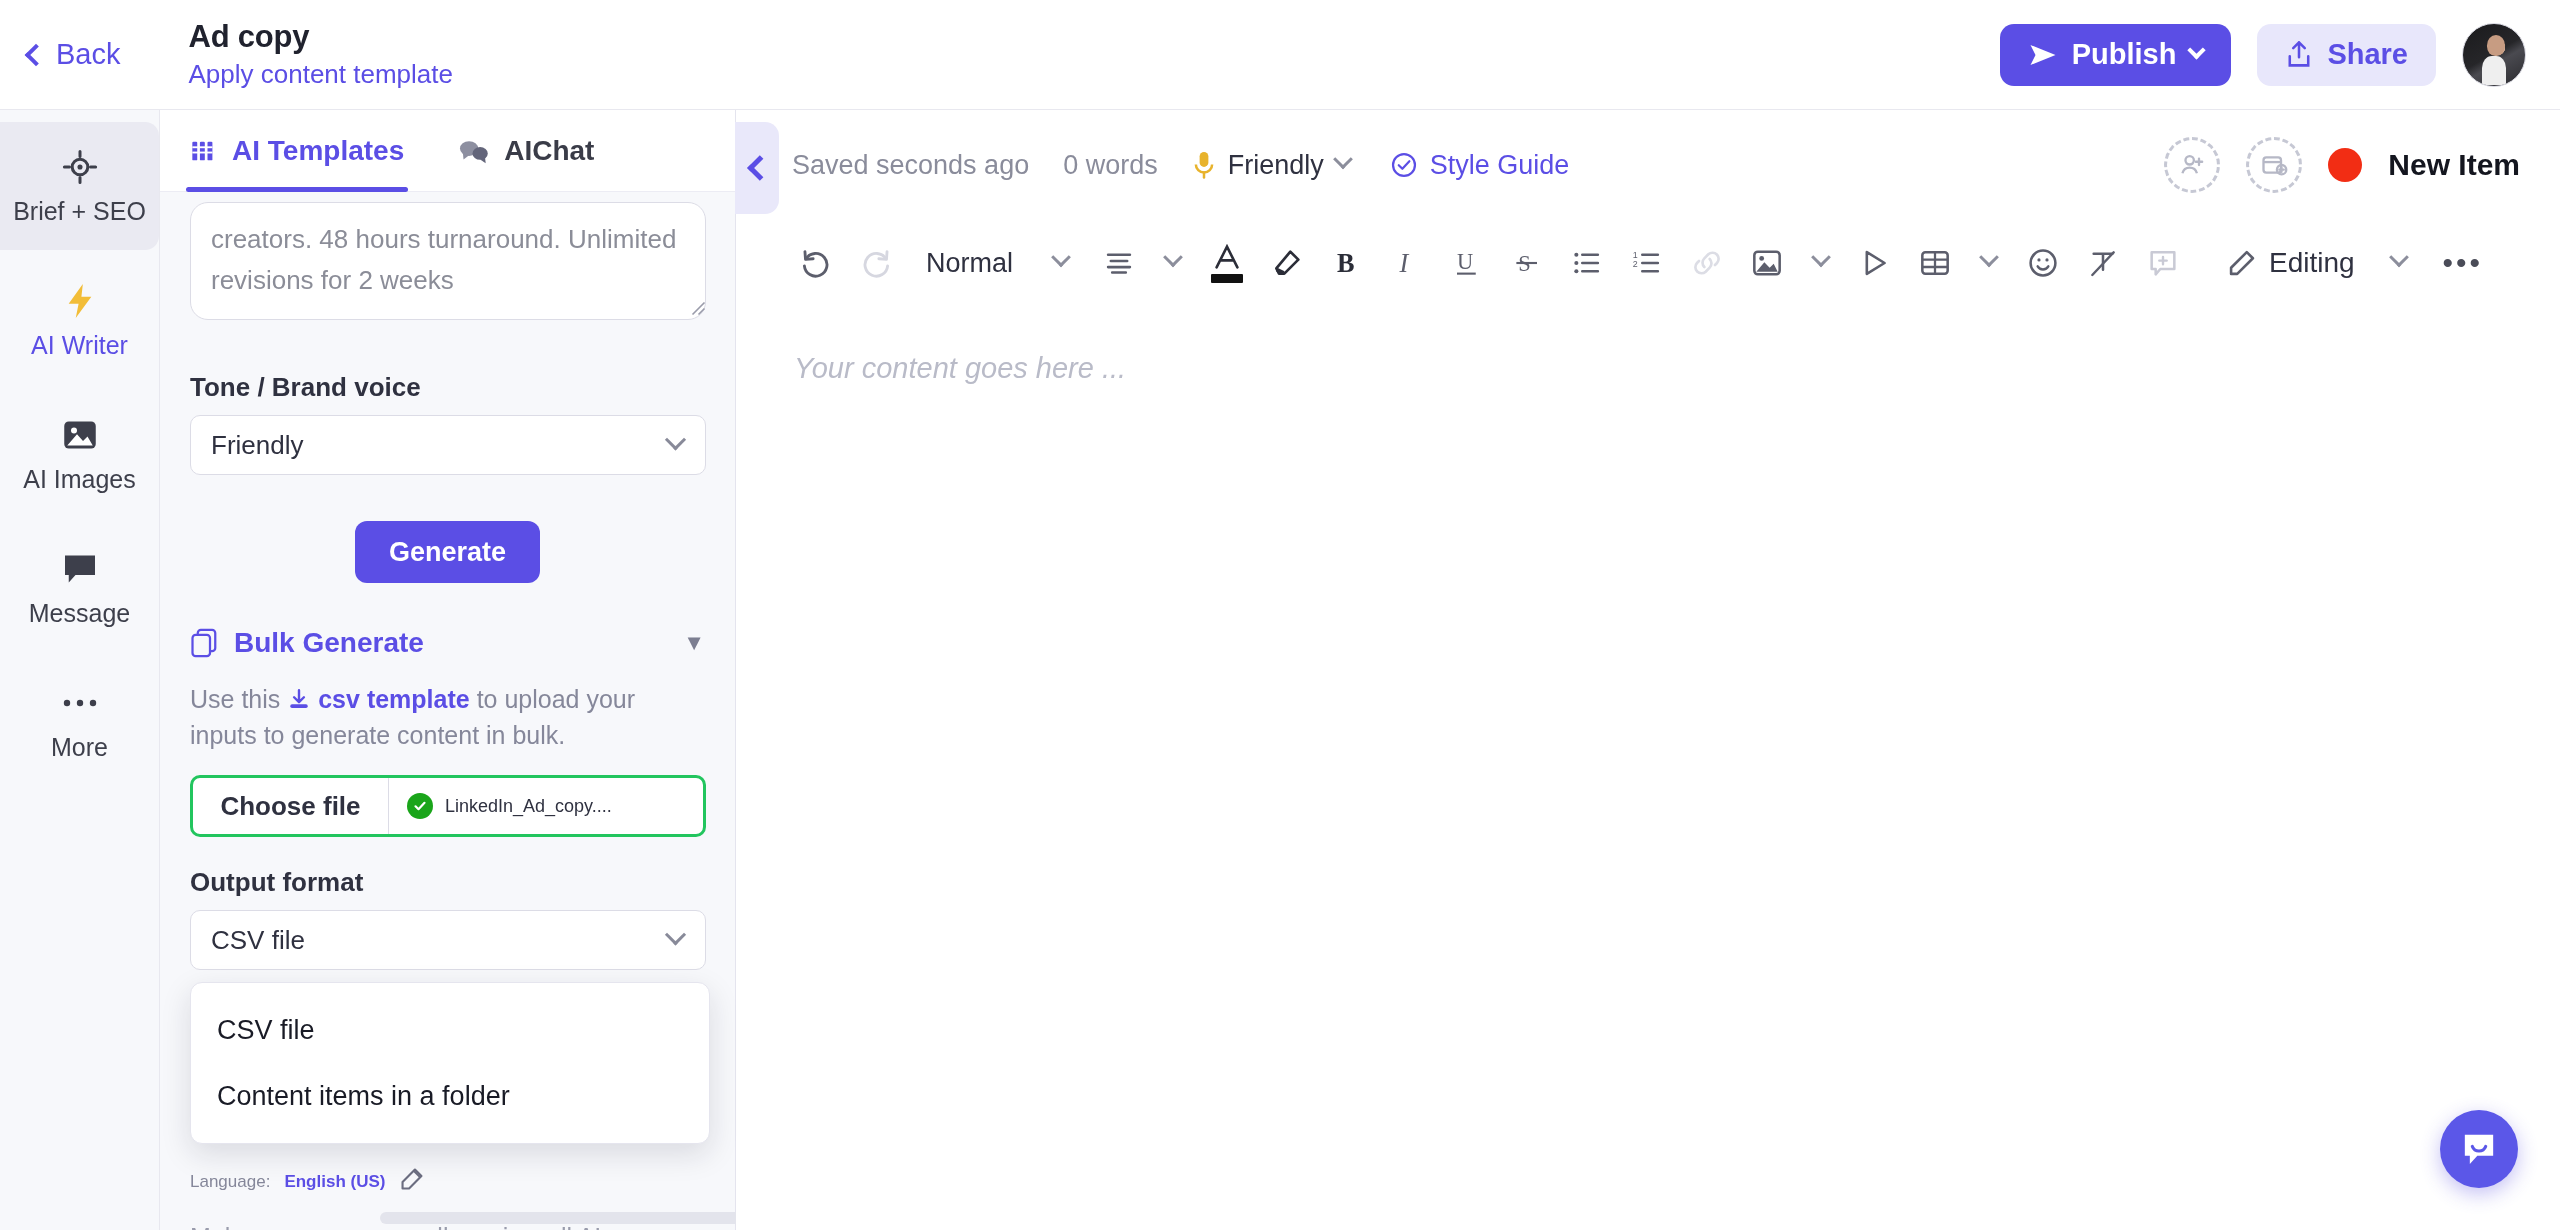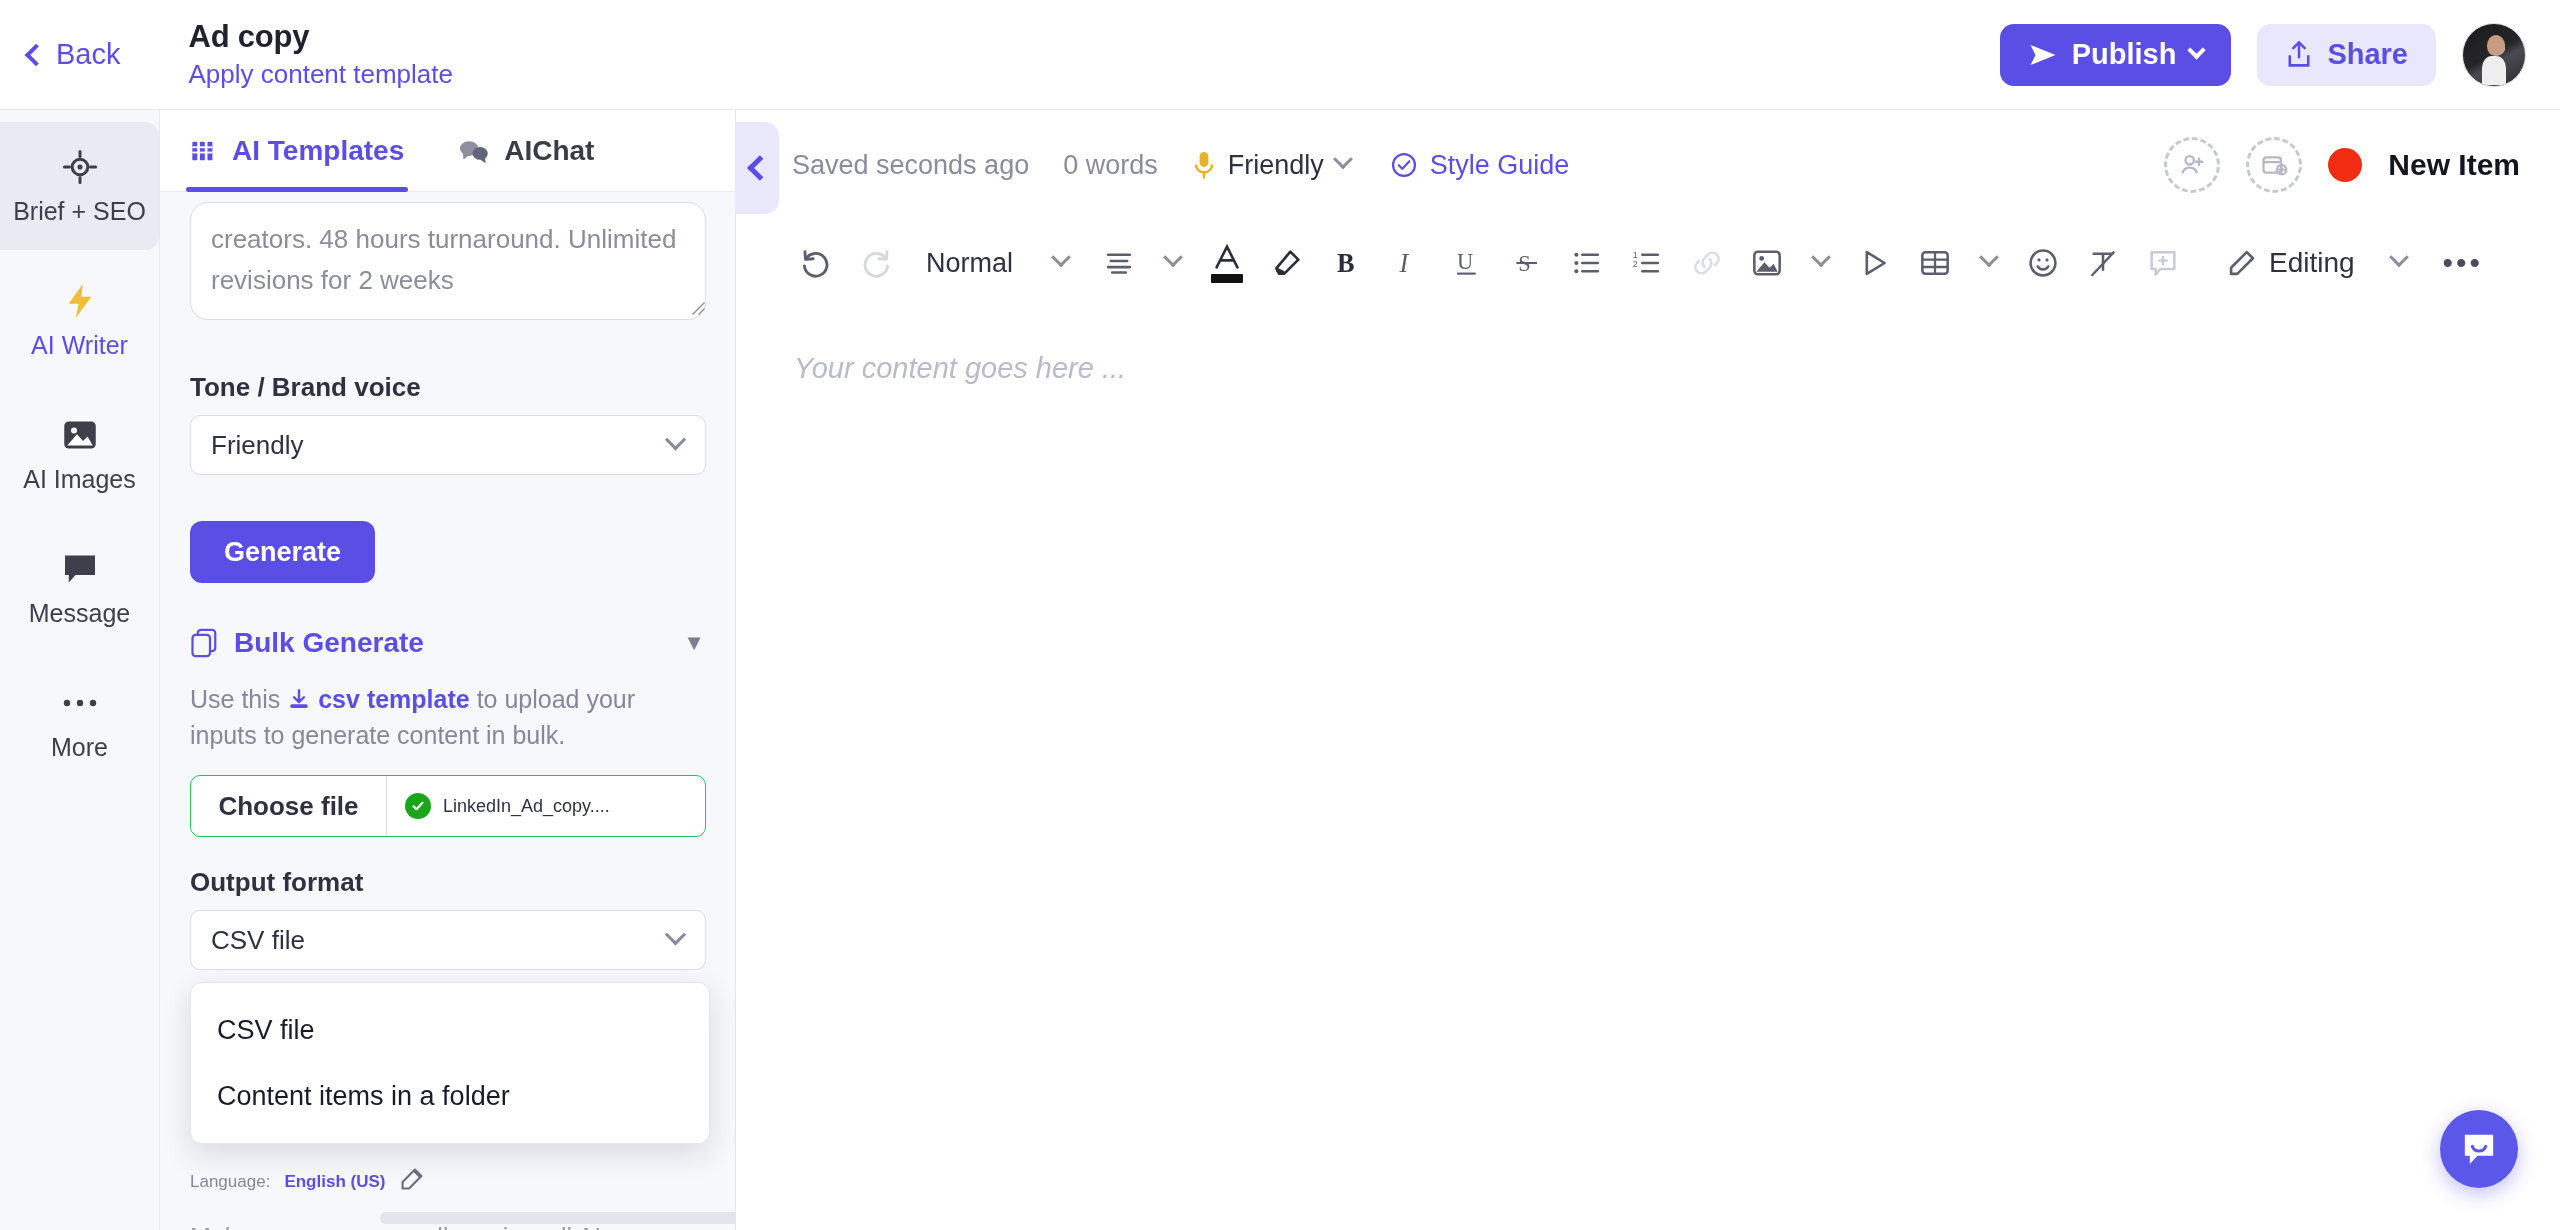--- a/index.html
+++ b/index.html
@@ -113,38 +113,38 @@
   .select {
     width:516px; height:60px; border:1px solid #dcdce6; border-radius:10px;
     background:#fff; display:flex; align-items:center; padding:0 20px;
     font-size:26px; color:#2f3140; cursor:pointer; position:relative;
   }
   .select .chev {
     position:absolute; right:22px; width:15px; height:15px;
     border-right:3px solid #888a99; border-bottom:3px solid #888a99;
     transform:rotate(45deg) translate(-4px,-4px);
   }
-  .gen-row { display:flex; margin-top:46px; }
+  .gen-row { display:flex; justify-content:center; margin-top:46px; }
   .gen-btn {
     background:#5b4ee5; color:#fff; border-radius:12px; font-size:27px;
     font-weight:700; padding:0 34px; height:62px; display:flex;
     align-items:center; cursor:pointer;
   }
   .bulk-head {
     display:flex; align-items:center; gap:16px; margin-top:44px;
     color:#5b4ee5; font-size:28px; font-weight:700; cursor:pointer;
   }
   .bulk-caret { margin-left:auto; color:#7c7e91; font-size:22px; }
   .bulk-help {
     margin-top:22px; font-size:25px; line-height:36px; color:#85879a; width:516px;
   }
   .bulk-help a { color:#5b4ee5; font-weight:700; text-decoration:none; }
   .file-row {
     margin-top:22px; width:516px; height:62px; display:flex;
-    border:1px solid #22c55e; border-radius:10px; background:#fff; overflow:hidden;
+    border:3px solid #22c55e; border-radius:10px; background:#fff; overflow:hidden;
   }
   .choose-file {
     width:196px; display:flex; align-items:center; justify-content:center;
     font-size:26px; font-weight:700; color:#2f3140; border-right:1px solid #dcdce6;
     cursor:pointer;
   }
   .file-name {
     flex:1; display:flex; align-items:center; gap:12px; padding-left:18px;
     font-size:18px; color:#2f3140; overflow:hidden; white-space:nowrap;
   }

